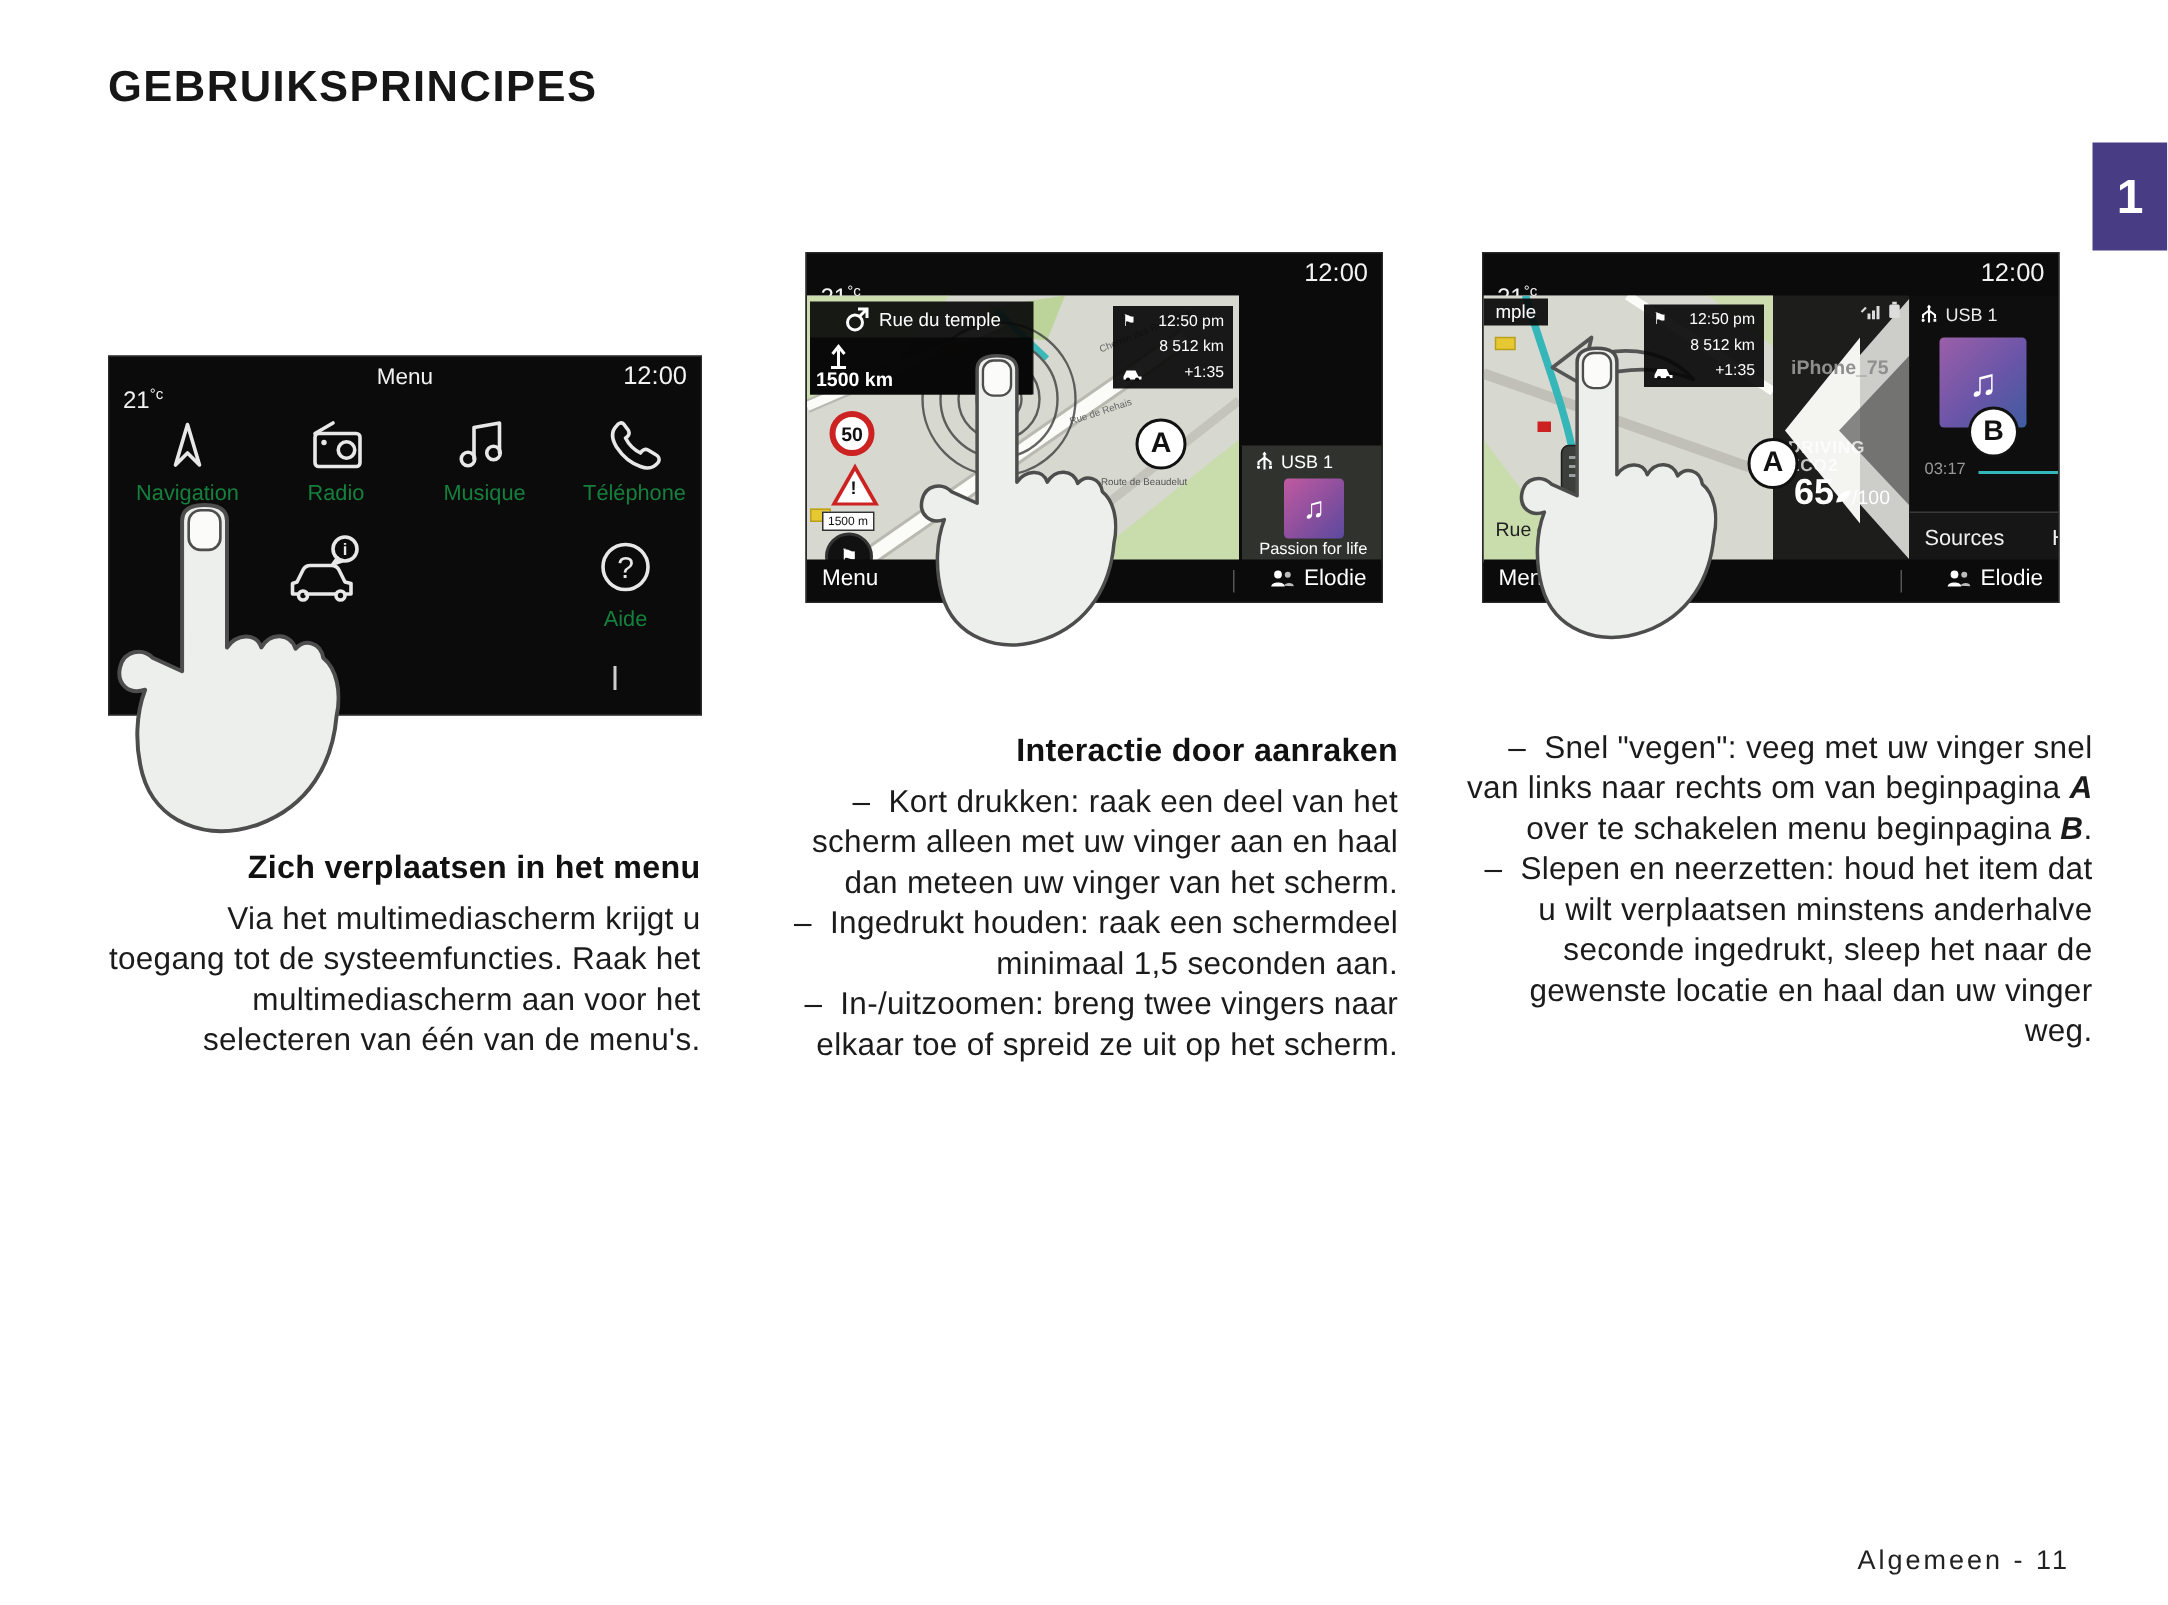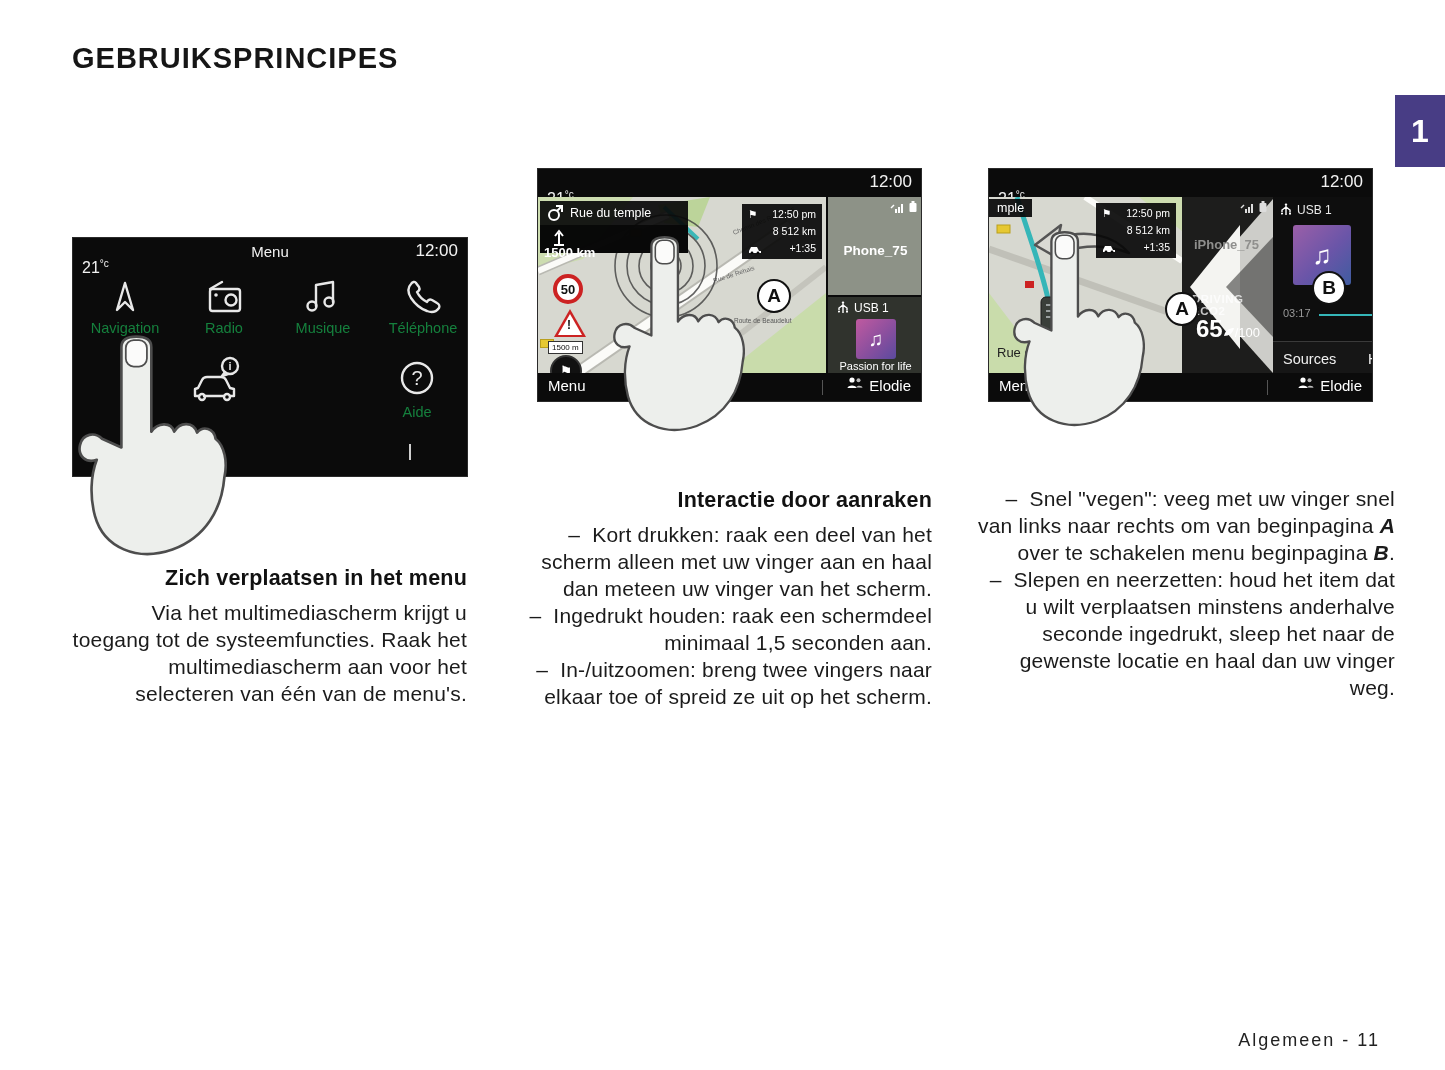--- a/index.html
+++ b/index.html
@@ -27,33 +27,33 @@
   
   .fig { overflow:visible; }
   .screen { position:absolute; left:0; top:0; background:#0b0b0b; border:1px solid #2a2a2a; overflow:hidden; }
   .s-topbar, .s-bottombar { position:absolute; left:0; width:100%; height:28px; background:#0b0b0b; color:#f2f2f2; }
   .s-topbar { top:0; } .s-bottombar { bottom:0; }
   .temp { position:absolute; left:9px; top:20px; font-size:16px; }
   .temp .deg { font-size:10px; vertical-align:super; }
   .clock { position:absolute; right:9px; top:3px; font-size:17px; }
   .bar-center { position:absolute; left:0; right:0; top:5px; text-align:center; font-size:15px; }
   .menu-btn { position:absolute; left:10px; top:4px; font-size:15px; color:#fff; }
-  .profile { position:absolute; right:10px; top:4px; font-size:15px; color:#fff; display:flex; gap:6px; align-items:flex-start; }
+  .profile { position:absolute; right:10px; top:4px; font-size:15px; color:#fff; display:flex; gap:6px; align-items:center; }
   .vdiv { position:absolute; width:1px; height:15px; top:7px; background:#555; }
 
   
   .s1-cell { position:absolute; width:100px; text-align:center; color:#e8e8e8; }
   .s1-label { font-size:14.5px; color:#15803d; }
   .icon-line { stroke:#e8e8e8; fill:none; stroke-width:2.4; stroke-linecap:round; stroke-linejoin:round; }
 
   
   .map { position:absolute; overflow:hidden; background:#d7d8d0; }
   .blackchip { position:absolute; background:rgba(8,8,8,0.92); color:#fff; }
-  .navpanel-street { display:flex; align-items:center; gap:6px; font-size:12.5px; padding:2px 6px; height:24px; }
-  .navpanel-low { width:148px; height:28px; background:rgba(8,8,8,0.92); color:#fff; position:relative; }
+  .navpanel-street { display:flex; align-items:center; gap:6px; font-size:12.5px; padding:2px 22px; height:24px; }
+  .navpanel-low { width:148px; height:38px; background:rgba(8,8,8,0.92); color:#fff; position:relative; }
   .infopanel { font-size:10.5px; line-height:17px; padding:2px 6px; text-align:right; width:80px; }
   .infopanel .row { display:flex; justify-content:space-between; align-items:center; gap:4px; }
   .speed-sign { position:absolute; width:30px; height:30px; border-radius:50%; background:#fff; border:4px solid #cc2222;
                 color:#111; font-weight:bold; font-size:13px; display:flex; align-items:center; justify-content:center; }
   .warn-tri { position:absolute; width:0; height:0; border-left:16px solid transparent; border-right:16px solid transparent;
               border-bottom:28px solid #cc2222; }
   .warn-tri-in { position:absolute; left:-12px; top:5px; width:0; height:0; border-left:12px solid transparent;
                  border-right:12px solid transparent; border-bottom:21px solid #fff; }
   .warn-mark { position:absolute; left:-3px; top:9px; font-size:12px; font-weight:bold; color:#111; }
   .dist-chip { position:absolute; background:#fff; border:1px solid #333; color:#111; font-size:8px; padding:0 3px; line-height:11px; }
@@ -234,35 +234,20 @@
         <div class="warn-tri" style="left:16px; top:112px;">
           <div class="warn-tri-in"></div>
             <div class="warn-mark">!</div>
         </div>
         <div class="ylw" style="left:2px; top:142px; width:14px; height:9px;"></div>
         <div class="dist-chip" style="left:10px; top:144px;">1500 m</div>
         <div class="poi-flag" style="left:12px; top:158px;">⚑</div>
         <div class="marker-circle" style="left:219px; top:82px;">A</div>
       </div>
 
-      <div class="tile" style="left:288px; top:28px; width:97px; height:100px; background:#8d9287; border-left:2px solid #0b0b0b; border-bottom:2px solid #0b0b0b;">
-        <div class="statusicons">
-          <svg width="14" height="11" viewBox="0 0 14 11">
-            <path d="M1,6 L4,3" stroke="#fff" stroke-width="1.4" fill="none"></path>
-            <rect x="5" y="7" width="2" height="4" fill="#fff"></rect>
-              <rect x="8" y="5" width="2" height="6" fill="#fff"></rect>
-              <rect x="11" y="2" width="2" height="9" fill="#fff"></rect>
-            </svg>
-          <svg width="8" height="12" viewBox="0 0 8 12">
-            <rect x="2.5" y="0" width="3" height="2" fill="#fff"></rect>
-              <rect x="0.5" y="2" width="7" height="9" rx="1" fill="#fff"></rect>
-            </svg>
-        </div>
-        <div class="abs" style="left:0; top:46px; width:100%; text-align:center; font-size:13.5px; font-weight:bold;">Phone_75</div>
-      </div>
       <div class="tile" style="left:288px; top:128px; width:97px; height:78px; background:#30332d; border-left:2px solid #0b0b0b;">
         <div class="abs" style="left:10px; top:4px; display:flex; gap:6px; align-items:center; font-size:12px;">
           <svg width="10" height="14" viewBox="0 0 10 14">
             <path d="M5,1 L5,12 M5,4 L1,7 L1,9 M5,4 L9,7 L9,9" stroke="#fff" stroke-width="1.4" fill="none"></path>
             <path d="M3.5,2 L6.5,2 L5,0 Z" fill="#fff"></path>
               <circle cx="1" cy="10.5" r="1.1" fill="#fff"></circle>
               <rect x="8" y="9.5" width="2" height="2" fill="#fff"></rect>
             </svg>
           <span>USB 1</span>
         </div>

